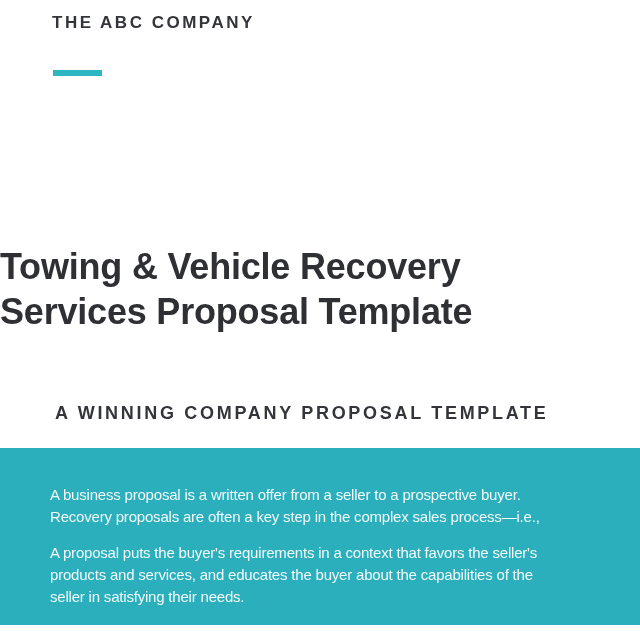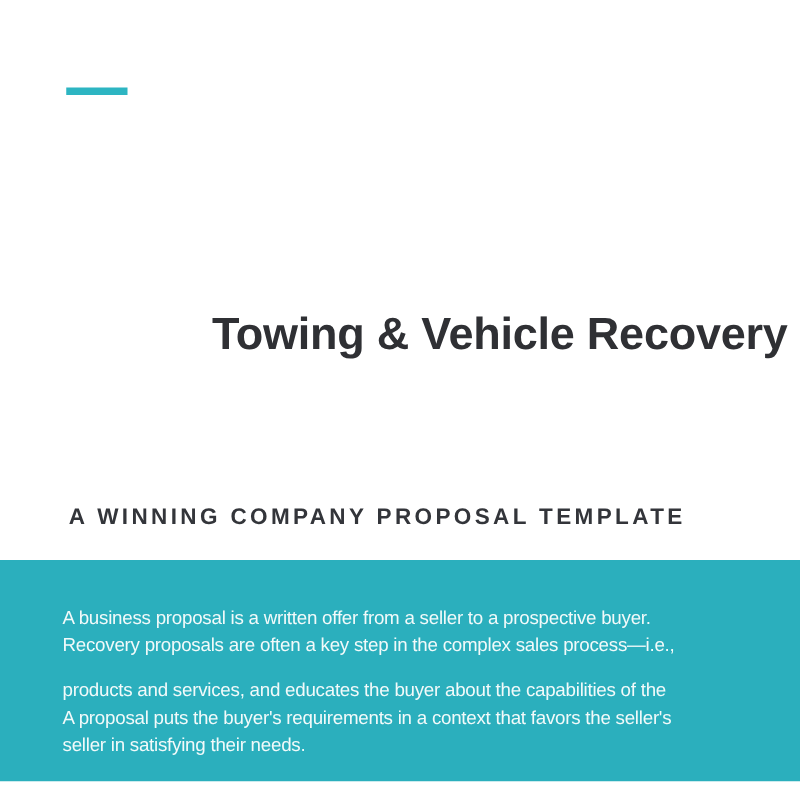--- a/index.html
+++ b/index.html
@@ -38,21 +38,21 @@
     width: 49px;
     height: 6px;
     background: #2db5c2;
   }
   .doc-title {
     position: absolute;
     left: 0;
     top: 244px;
     width: 630px;
     margin: 0;
-    text-align: right;
+    text-align: left;
     font-size: 36px;
     line-height: 45px;
     font-weight: 700;
     letter-spacing: -0.2px;
     color: #2f3034;
   }
   .doc-title .title-line {
     display: block;
     white-space: nowrap;
   }
@@ -93,34 +93,36 @@
   .intro-paragraph .para-line {
     display: block;
     white-space: nowrap;
   }
 </style>
 </head>
 <body>
 
 <div class="page">
 
+  <div class="company-name">THE ABC COMPANY</div>
 
   <div class="accent-dash"></div>
 
   <h1 class="doc-title">
     <span class="title-line">Towing &amp; Vehicle Recovery</span>
+    <span class="title-line">Services Proposal Template</span>
   </h1>
 
   <h2 class="doc-subtitle">A WINNING COMPANY PROPOSAL TEMPLATE</h2>
 
   <div class="intro-section">
     <p class="intro-paragraph">
       <span class="para-line">A business proposal is a written offer from a seller to a prospective buyer.</span>
       <span class="para-line">Recovery proposals are often a key step in the complex sales process—i.e.,</span>
     </p>
     <p class="intro-paragraph">
+      <span class="para-line">A proposal puts the buyer's requirements in a context that favors the seller's</span>
       <span class="para-line">products and services, and educates the buyer about the capabilities of the</span>
-      <span class="para-line">A proposal puts the buyer's requirements in a context that favors the seller's</span>
       <span class="para-line">seller in satisfying their needs.</span>
     </p>
   </div>
 
 </div>
 
 </body></html>

